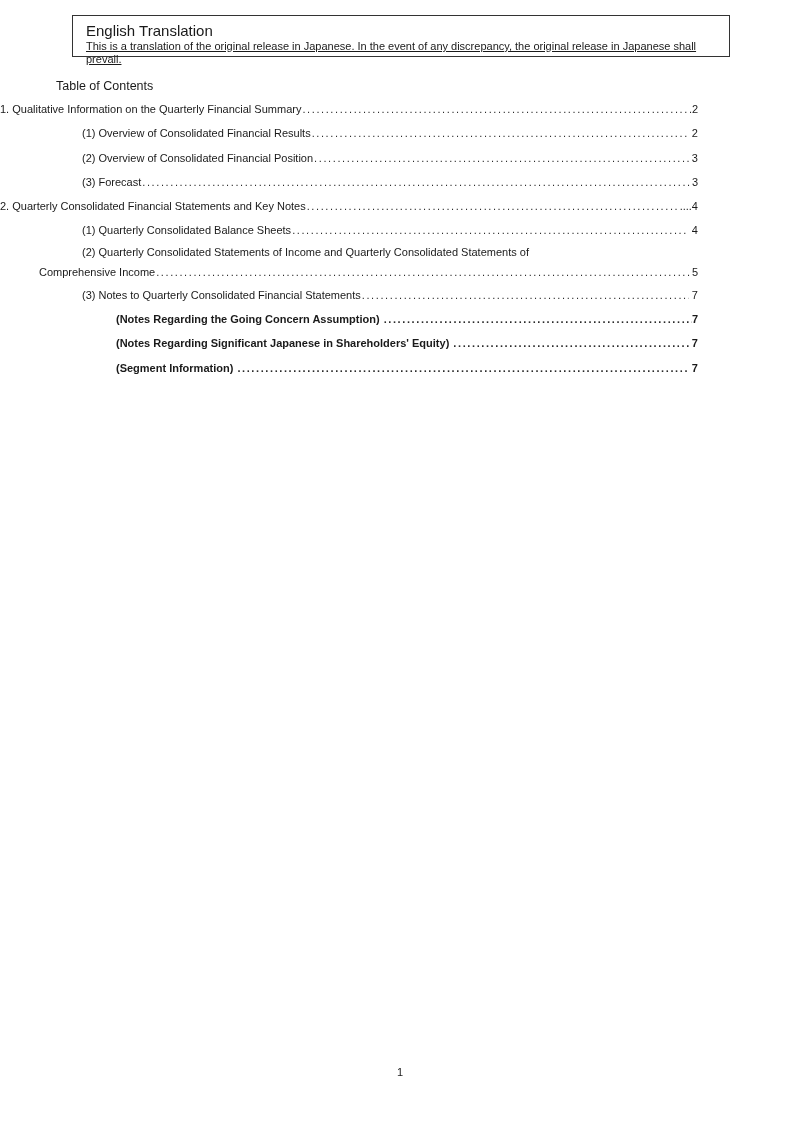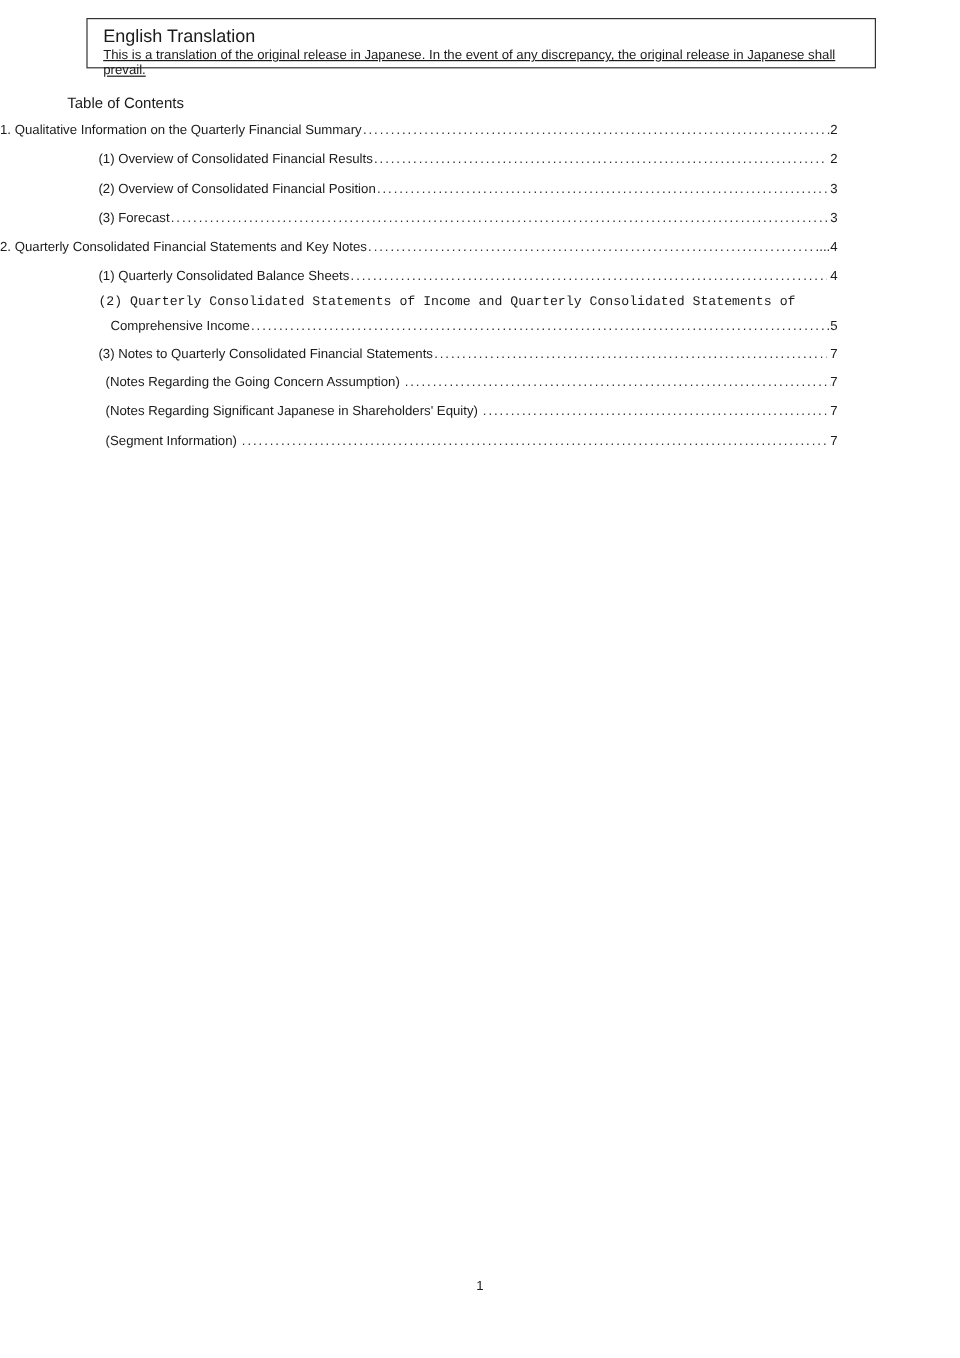--- a/index.html
+++ b/index.html
@@ -39,26 +39,26 @@
     left: 0; top: 97px;
     width: 698px;
   }
   .toc-row {
     display: flex;
     align-items: baseline;
     height: 24.3px;
     line-height: 24.3px;
     font-size: 11px;
   }
-  .row-head { height: 19.6px; line-height: 19.6px; font-family: Liberation Mono, monospace; }
+  .row-head { height: 19.6px; line-height: 19.6px; }
   .row-cont { height: 20.4px; line-height: 20.4px; }
   .lvl1 { }
   .lvl2 { padding-left: 82px; text-align: center; }
-  .lvl3 { padding-left: 88px; }
-  .cont { padding-left: 92px; }
+  .lvl3 { padding-left: 116px; font-weight: bold; }
+  .cont { padding-left: 39px; }
   .toc-label { white-space: pre; flex: 0 0 auto; }
   .toc-page  { white-space: pre; flex: 0 0 auto; }
   .toc-dots {
     flex: 1 1 auto;
     overflow: hidden;
     white-space: nowrap;
     letter-spacing: 1.6px;
     color: #2a2a2a;
     padding-left: 1px;
   }

